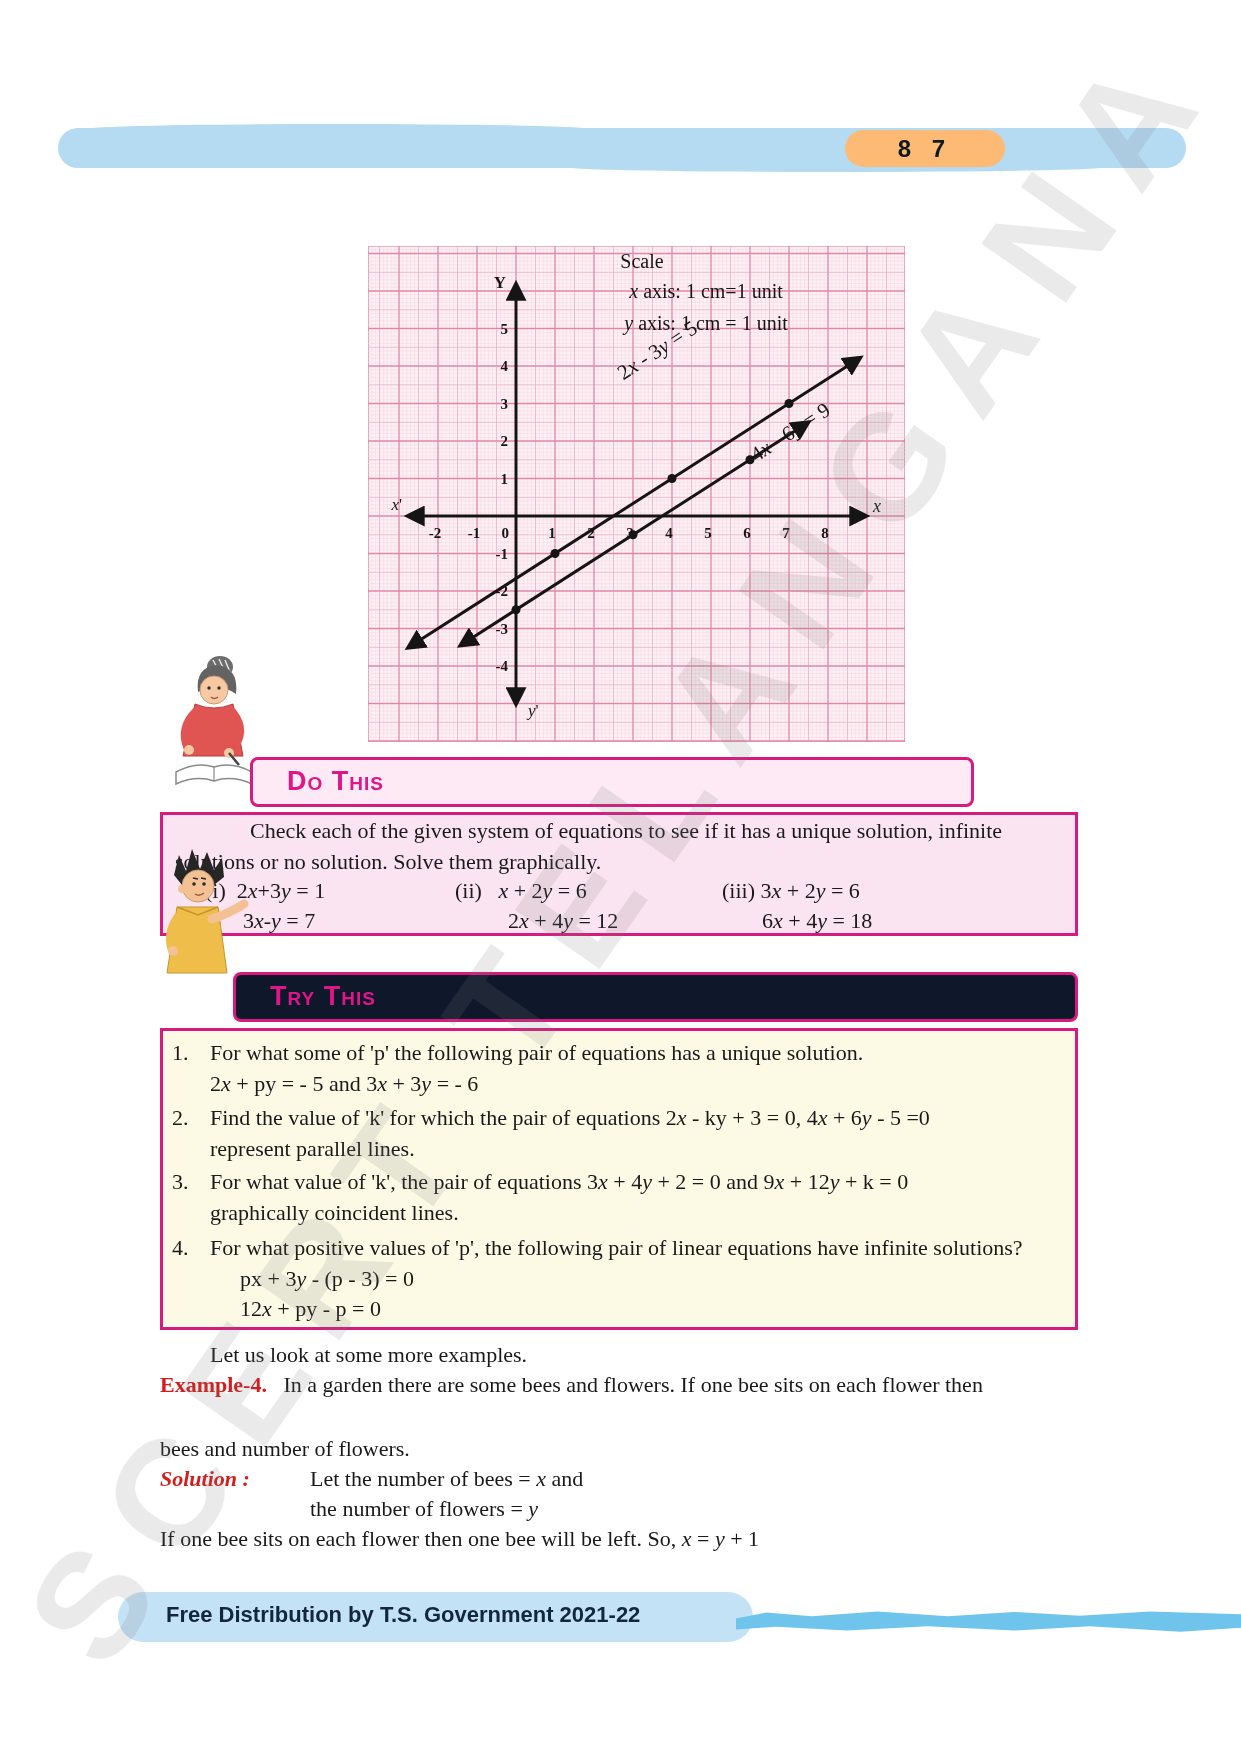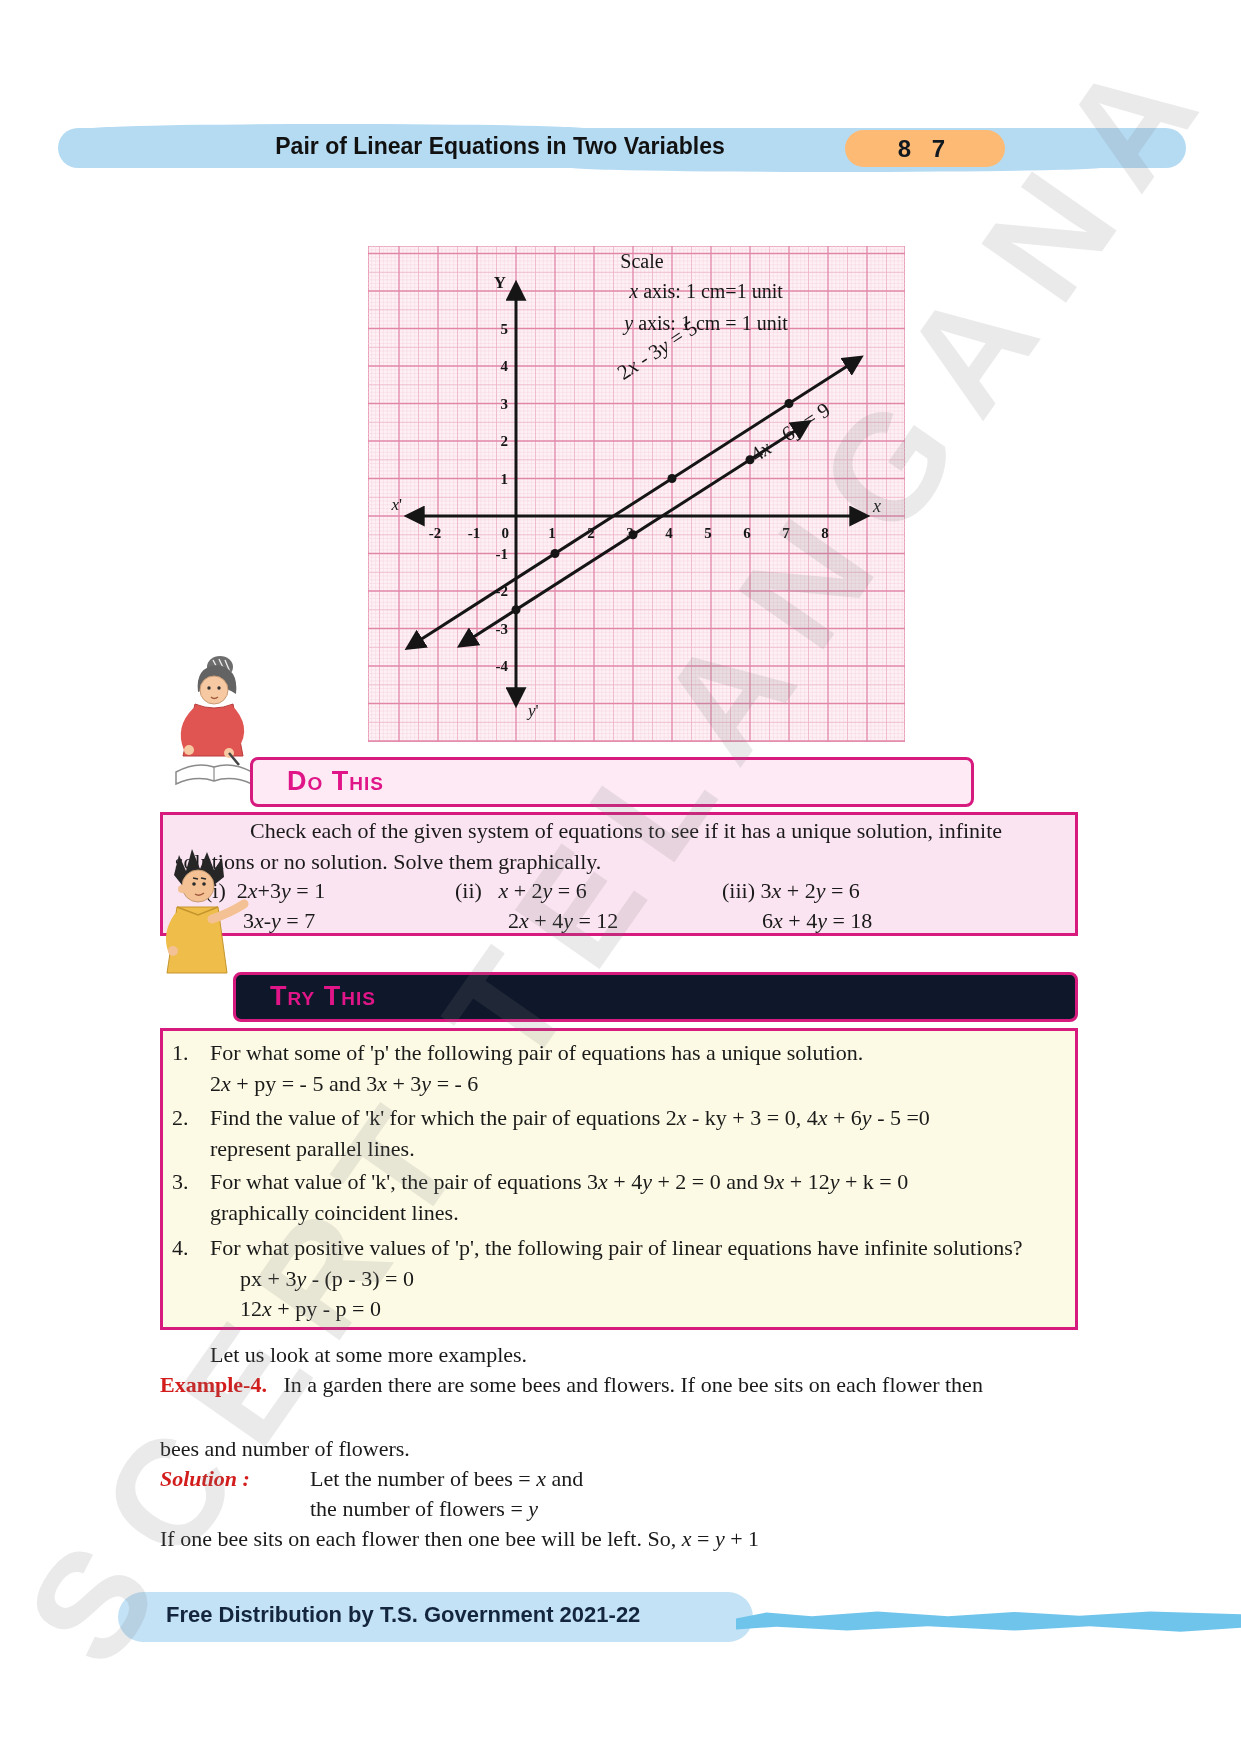--- a/index.html
+++ b/index.html
@@ -51,21 +51,20 @@
                       100% 78%,88% 95%,70% 72%,55% 90%,38% 72%,22% 90%,8% 74%,0 85%);}
 
   svg text{font-family:"Liberation Serif",serif;}
 </style>
 </head>
 <body>
 
 <div class="page">
 
   <div class="abs chapter-band"></div>
-  <div class="abs chapter-title">Pair of Linear Equations in Two Variables</div>
   <div class="abs page-pill">8 7</div>
 
   <div class="abs graph-wrap">
     <svg id="graph-svg" width="537" height="496" viewBox="0 0 537 496">
       <defs>
         <marker id="arr" viewBox="0 0 10 10" refX="7" refY="5" markerWidth="7" markerHeight="7" orient="auto-start-reverse">
             <path d="M0,0L10,5L0,10z" fill="#151515"></path>
           </marker>
       </defs>
       <rect x="0" y="0" width="537" height="496" fill="#fdf1f5" stroke="#e286a8" stroke-width="1.5"></rect>

